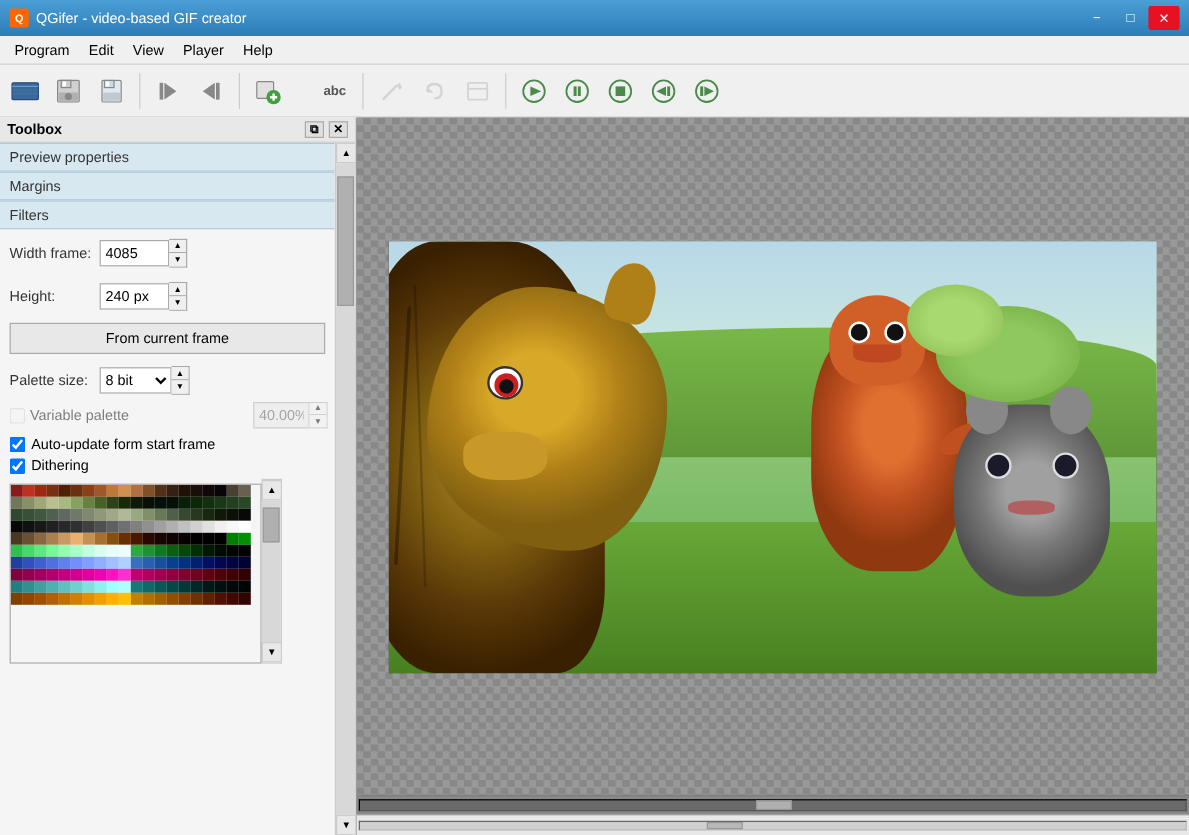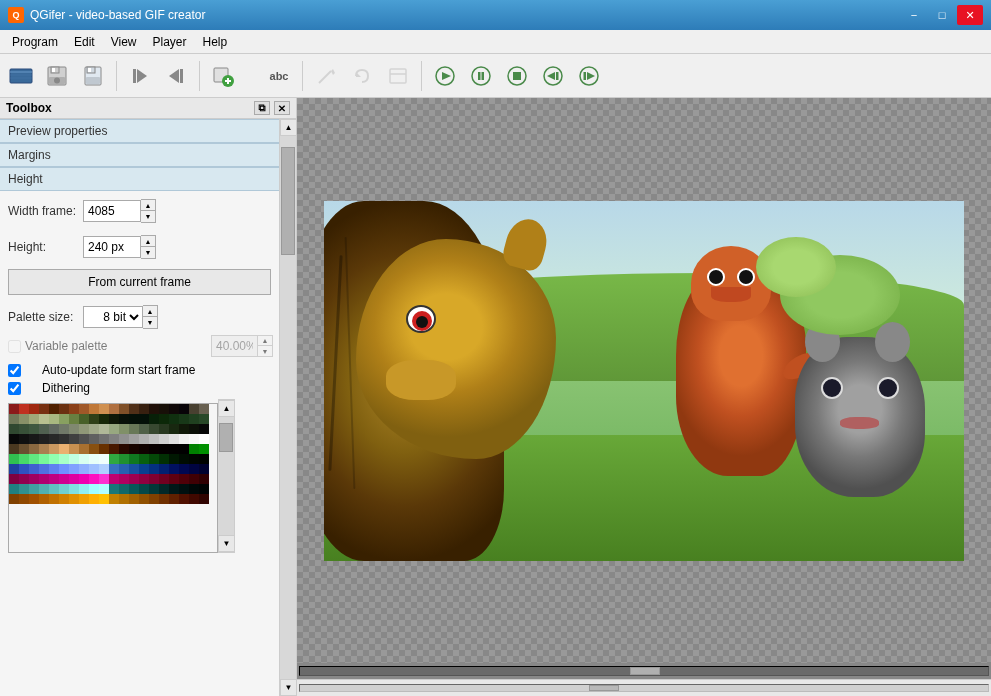--- a/index.html
+++ b/index.html
@@ -145,21 +145,21 @@
       background: #f0f0f0;
       font-size: 7px;
       border-bottom: 1px solid #aaa;
     }
     .spinbox-arrow:last-child { border-bottom: none; }
 
     .checkbox-row {
       display: flex;
       align-items: center;
       margin-bottom: 4px;
-      gap: 21px;
+      gap: 5px;
     }
     .checkbox-row input[type=checkbox] { width: 13px; height: 13px; }
 
     .btn-primary {
       width: 100%;
       height: 26px;
       background: #e8e8e8;
       border: 1px solid #aaa;
       cursor: pointer;
       font-size: 12px;
@@ -259,21 +259,20 @@
     .select-with-spinner {
       display: flex;
       align-items: center;
     }
     .select-with-spinner select {
       width: 60px;
       height: 22px;
       border: 1px solid #aaa;
       background: white;
       font-size: 12px;
-      text-align: right;
     }
     .mini-spinbox {
       width: 60px;
       height: 22px;
       display: flex;
     }
     .mini-spinbox input {
       width: 46px;
       height: 22px;
       border: 1px solid #aaa;
@@ -462,21 +461,21 @@
 
         <div class="section-header">
           <span>Preview properties</span>
         </div>
 
         <div class="section-header">
           <span>Margins</span>
         </div>
 
         <div class="section-header">
-          <span>Height</span>
+          <span>Filters</span>
         </div>
 
 
         <div class="section-content">
 
           
 
           
           <div class="form-row">
             <span class="form-label">Width frame:</span>

